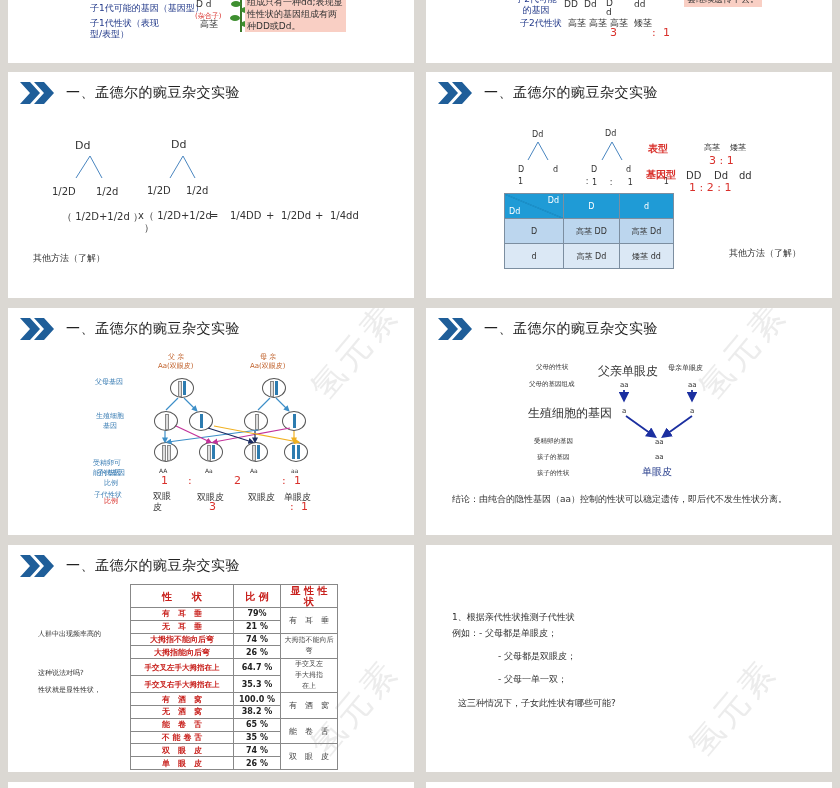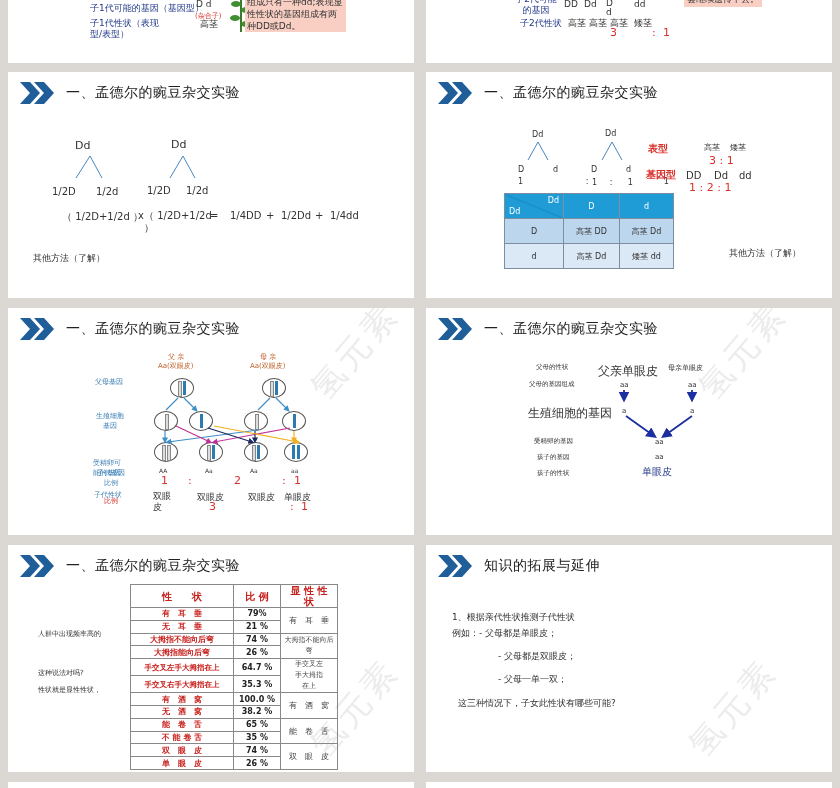--- a/index.html
+++ b/index.html
@@ -296,20 +296,21 @@
         </marker>
       </defs>
     <path d="M10 2 L10 11" stroke="#1b2fa0" stroke-width="1.8" marker-end="url(#nv)"></path>
     <path d="M78 2 L78 11" stroke="#1b2fa0" stroke-width="1.8" marker-end="url(#nv)"></path>
     <path d="M12 28 L40 48" stroke="#1b2fa0" stroke-width="1.8" marker-end="url(#nv)"></path>
     <path d="M78 28 L50 48" stroke="#1b2fa0" stroke-width="1.8" marker-end="url(#nv)"></path>
   </svg>
   <div class="abs xs" style="left:229px;top:130px;font-size:7px;">aa</div>
   <div class="abs xs" style="left:229px;top:145px;font-size:7px;">aa</div>
   <div class="abs navy" style="left:216px;top:157px;font-size:10px;">单眼皮</div>
+  <div class="abs sm" style="left:26px;top:185px;width:360px;white-space:normal;line-height:13px;">结论：由纯合的隐性基因（aa）控制的性状可以稳定遗传，即后代不发生性状分离。</div>
 </div>
 
 <div class="slide s5">
   <div class="header">
     <svg class="chev" viewBox="0 0 38 22">
       <polygon points="0,0 10,0 20,11 10,22 0,22 10,11" fill="#1f5e99"></polygon>
       <polygon points="14,0 24,0 34,11 24,22 14,22 24,11" fill="#1f5e99"></polygon>
     </svg>
     <span class="title">一、孟德尔的豌豆杂交实验</span>
   </div>
@@ -376,27 +377,20 @@
         </tr>
     <tr>
           <td class="tr">单　眼　皮</td>
           <td class="pct">26 %</td>
         </tr>
   </tbody>
     </table>
 </div>
 
 <div class="slide s6">
-  <div class="header">
-    <svg class="chev" viewBox="0 0 38 22">
-      <polygon points="0,0 10,0 20,11 10,22 0,22 10,11" fill="#1f5e99"></polygon>
-      <polygon points="14,0 24,0 34,11 24,22 14,22 24,11" fill="#1f5e99"></polygon>
-    </svg>
-    <span class="title">知识的拓展与延伸</span>
-  </div>
   <div class="watermark" style="left:250px;top:140px;">氢元素</div>
   <div class="abs sm" style="left:26px;top:58px;margin-top:8px;">1、根据亲代性状推测子代性状</div>
   <div class="abs sm" style="left:26px;top:82px;">例如：- 父母都是单眼皮；</div>
   <div class="abs sm" style="left:72px;top:105px;">- 父母都是双眼皮；</div>
   <div class="abs sm" style="left:72px;top:128px;">- 父母一单一双；</div>
   <div class="abs sm" style="left:32px;top:152px;">这三种情况下，子女此性状有哪些可能?</div>
 </div>
 
 <div class="slide s-bot-l"></div>
 <div class="slide s-bot-r"></div>

